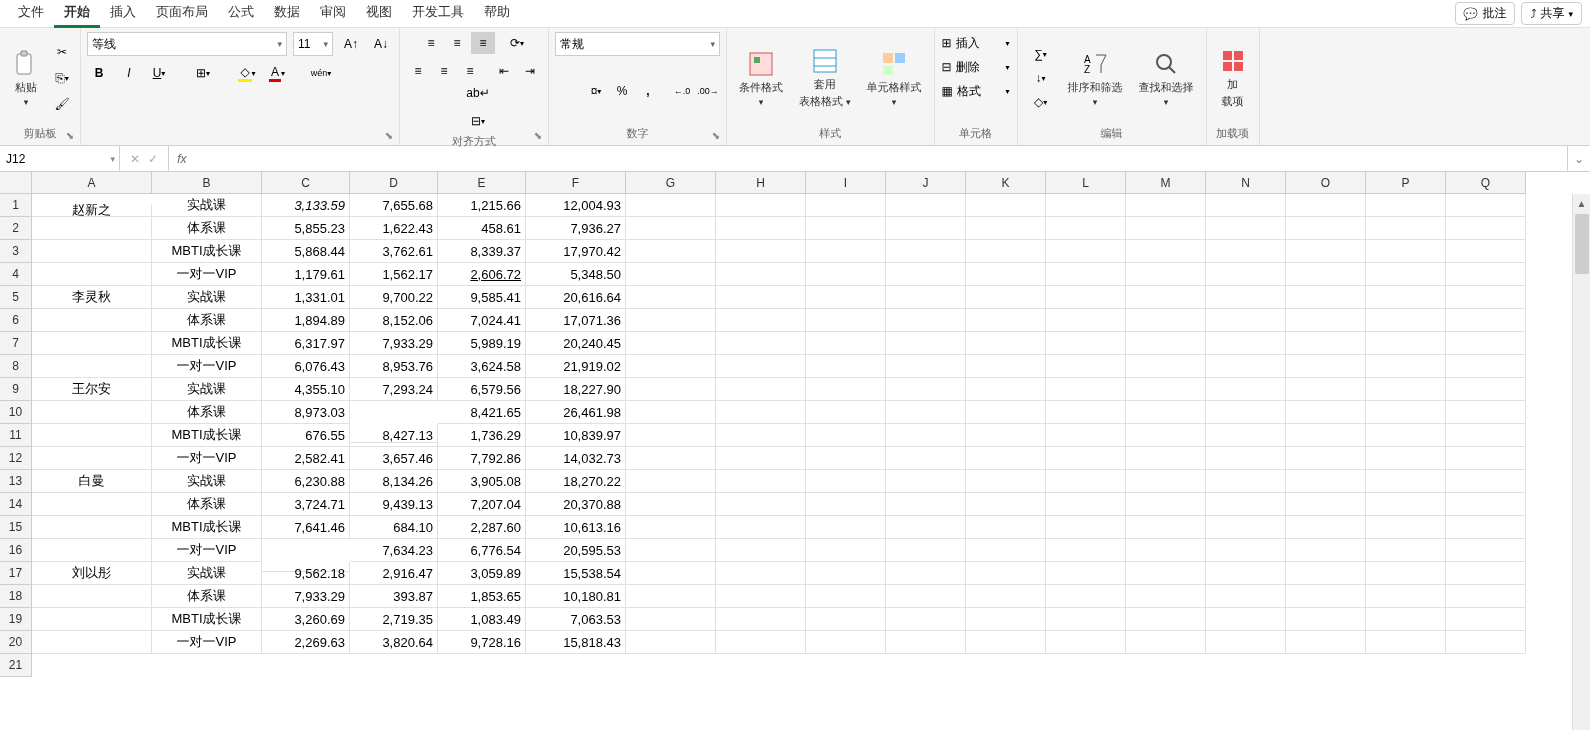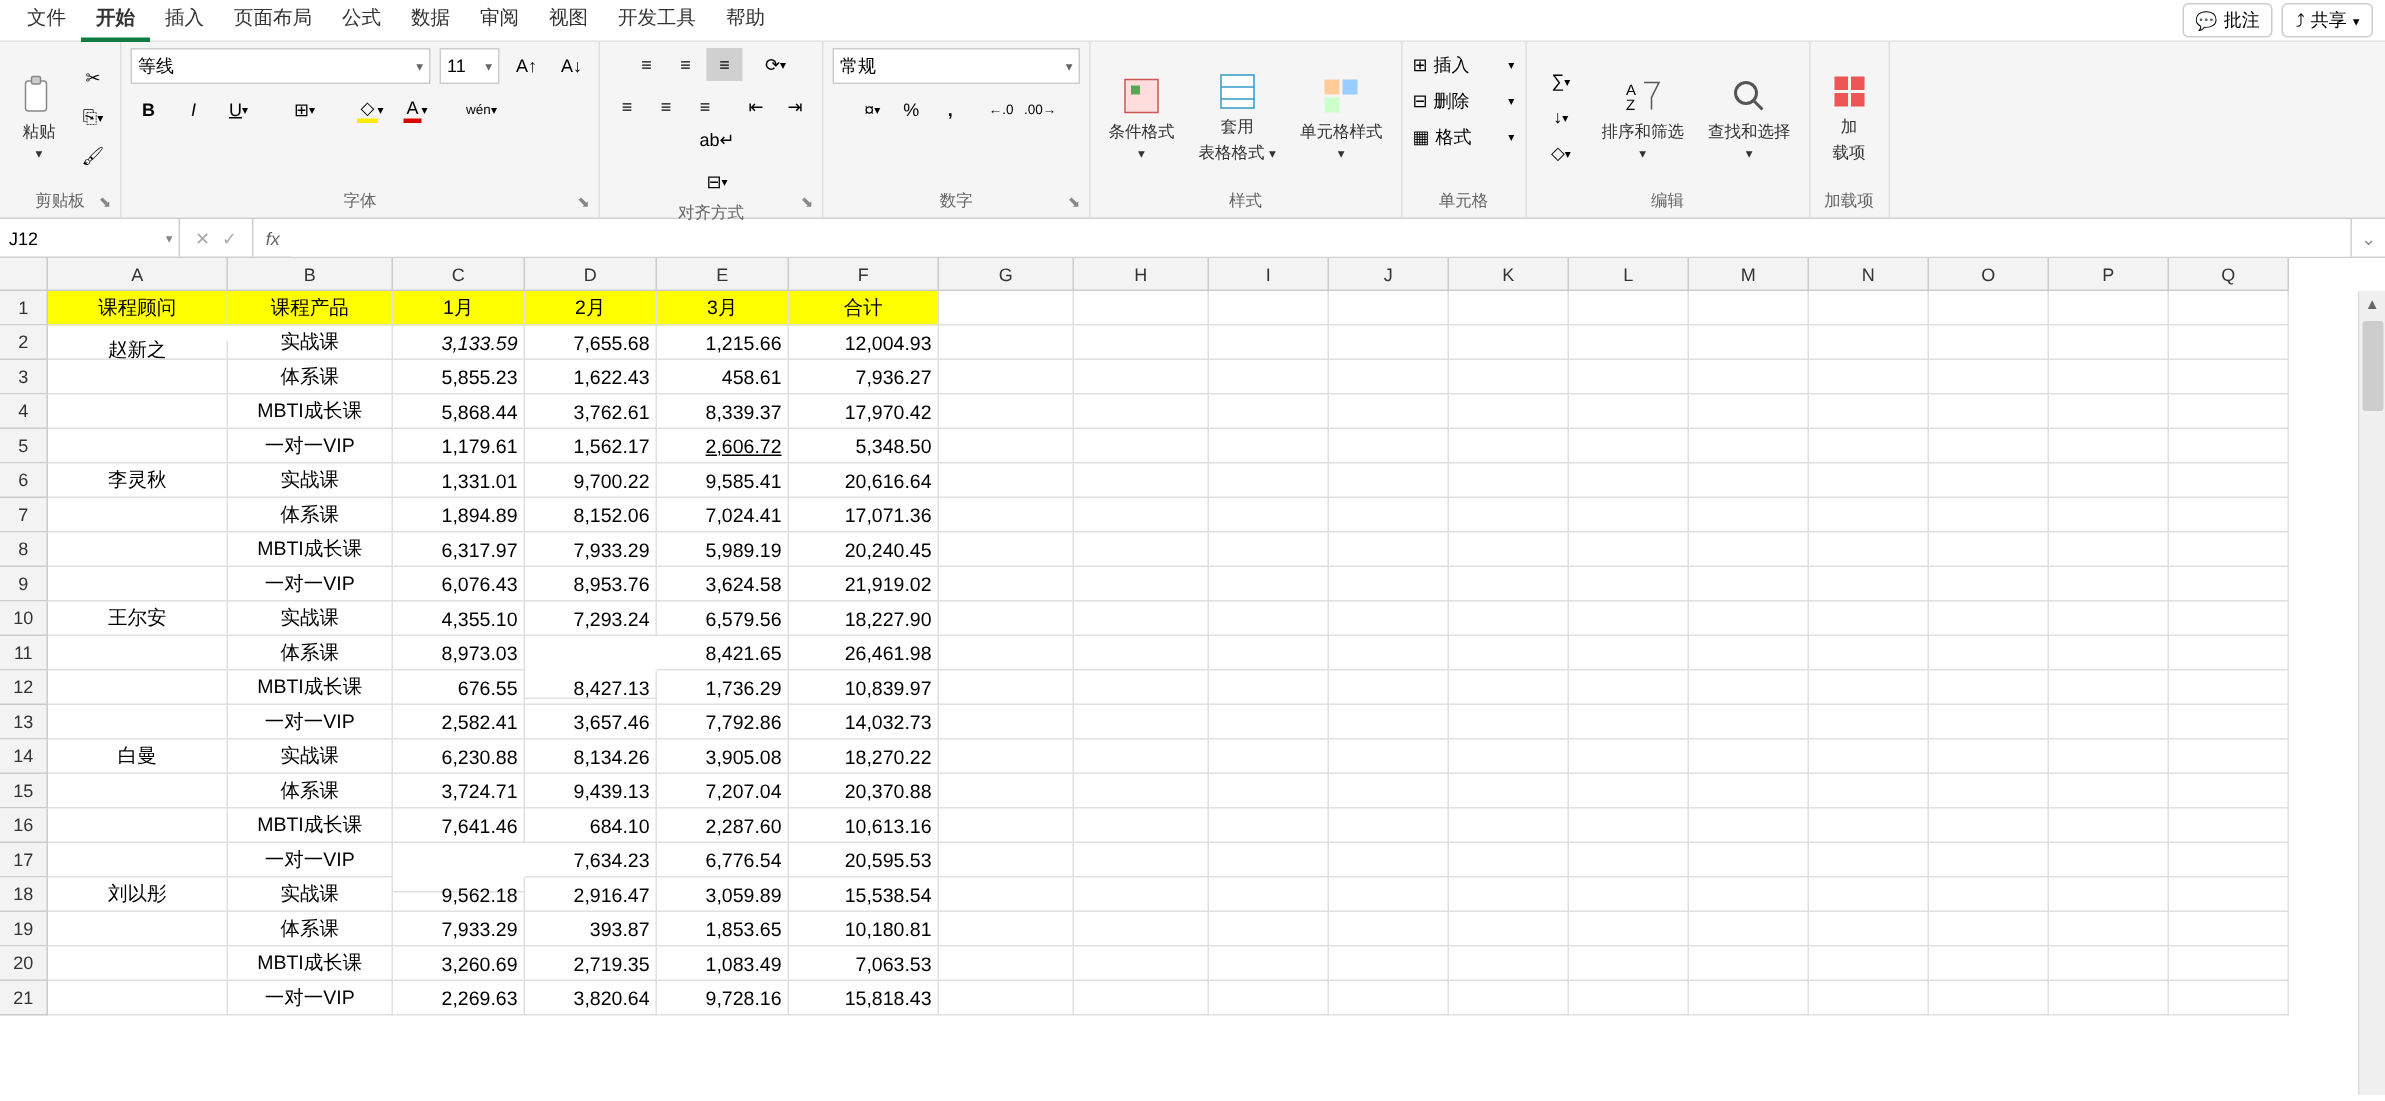--- a/index.html
+++ b/index.html
@@ -162,21 +162,20 @@
             <span class="underline-red">A</span>
             <span style="font-size:8px">▾</span>
           </div>
         <div style="width:8px"></div>
         <div class="small-btn">
             <span style="font-size:9px;">wén</span>
             <span style="font-size:8px">▾</span>
           </div>
       </div>
     </div>
-    <div class="ribbon-group-label">字体</div>
     <div class="dlg-launcher">⬊</div>
   </div>
 
   <div class="ribbon-group">
     <div class="ribbon-body" style="flex-direction:column; gap:6px;">
       <div class="row-btns">
         <div class="small-btn">
             <span>≡</span>
           </div>
         <div class="small-btn">
@@ -217,21 +216,21 @@
       <div class="small-btn" style="width:30px">
           <span>⊟</span>
           <span style="font-size:8px">▾</span>
         </div>
     </div>
     <div class="ribbon-group-label">对齐方式</div>
     <div class="dlg-launcher">⬊</div>
   </div>
 
   <div class="ribbon-group">
-    <div class="ribbon-body" style="flex-direction:column; gap:6px; align-items:center;">
+    <div class="ribbon-body" style="flex-direction:column; gap:24px; align-items:flex-end;">
       <div class="combo numfmt">
         <span>常规</span>
         <span class="dropdown-arrow">▾</span>
       </div>
       <div class="row-btns">
         <div class="small-btn">
             <span>¤</span>
             <span style="font-size:8px">▾</span>
           </div>
         <div class="small-btn">
@@ -428,39 +427,20 @@
       <div class="row-h">15</div>
       <div class="row-h">16</div>
       <div class="row-h">17</div>
       <div class="row-h">18</div>
       <div class="row-h">19</div>
       <div class="row-h">20</div>
       <div class="row-h">21</div>
     </div>
   <div class="grid-body" id="grid-body">
       <div class="cell-row">
-        <div class="cell head" style="width: 120px;">课程顾问</div>
-        <div class="cell head" style="width: 110px;">课程产品</div>
-        <div class="cell head" style="width: 88px;">1月</div>
-        <div class="cell head" style="width: 88px;">2月</div>
-        <div class="cell head" style="width: 88px;">3月</div>
-        <div class="cell head" style="width: 100px;">合计</div>
-        <div class="cell" style="width: 90px;"></div>
-        <div class="cell" style="width: 90px;"></div>
-        <div class="cell" style="width: 80px;"></div>
-        <div class="cell" style="width: 80px;"></div>
-        <div class="cell" style="width: 80px;"></div>
-        <div class="cell" style="width: 80px;"></div>
-        <div class="cell" style="width: 80px;"></div>
-        <div class="cell" style="width: 80px;"></div>
-        <div class="cell" style="width: 80px;"></div>
-        <div class="cell" style="width: 80px;"></div>
-        <div class="cell" style="width: 80px;"></div>
-      </div>
-      <div class="cell-row">
         <div class="cell ctr" style="width: 120px; margin-top: 10px;">赵新之</div>
         <div class="cell ctr" style="width: 110px;">实战课</div>
         <div class="cell rt" style="width: 88px; font-style: italic;">3,133.59</div>
         <div class="cell rt" style="width: 88px;">7,655.68</div>
         <div class="cell rt" style="width: 88px;">1,215.66</div>
         <div class="cell rt" style="width: 100px;">12,004.93</div>
         <div class="cell" style="width: 90px;"></div>
         <div class="cell" style="width: 90px;"></div>
         <div class="cell" style="width: 80px;"></div>
         <div class="cell" style="width: 80px;"></div>

